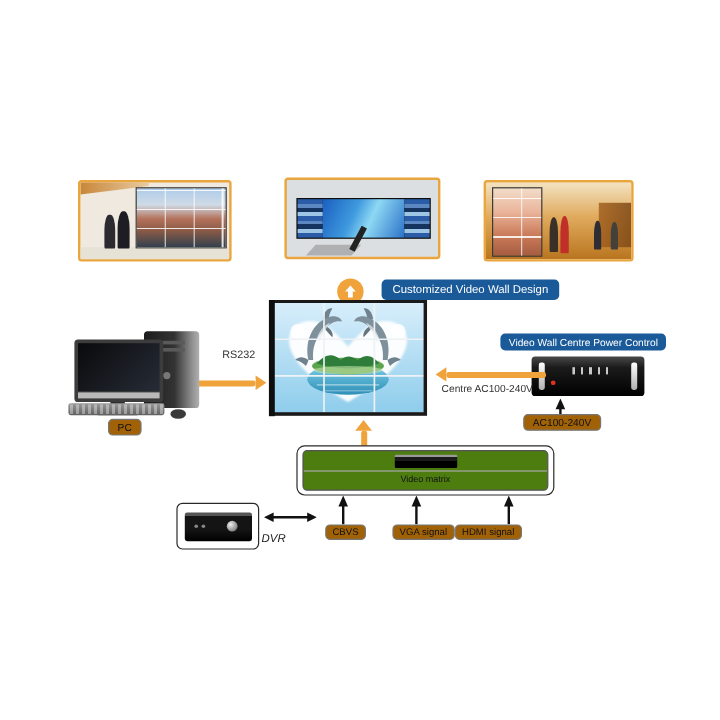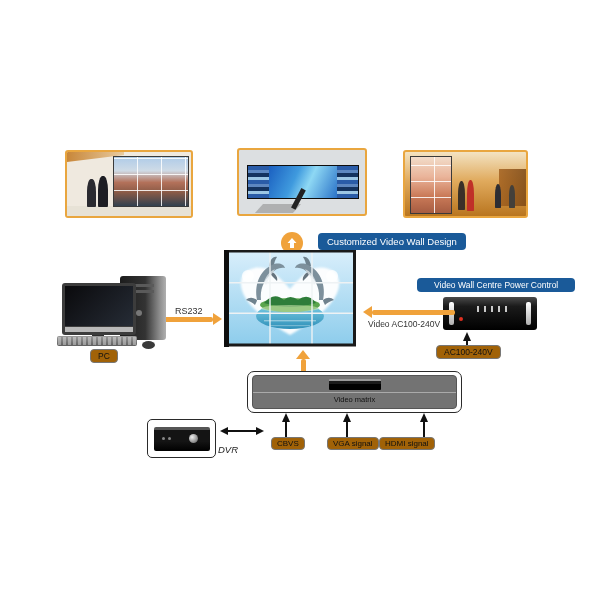--- a/index.html
+++ b/index.html
@@ -27,21 +27,21 @@
      background:repeating-linear-gradient(0deg,#2a5ca8 0 4px,#9cc6e4 4px 7px,#14335f 7px 11px,#5d87c0 11px 14px);}
   .p2-main{flex:1;height:100%;
      background:linear-gradient(115deg,#1a5fc0 0%,#3f9ade 38%,#8ed8f4 58%,#2a72c8 100%);}
   .p2-pole{position:absolute;left:45%;top:60%;width:4%;height:34%;background:#222;transform:rotate(28deg);}
   .p2-shadow{position:absolute;left:16%;bottom:2%;width:30%;height:14%;background:#777;opacity:.45;transform:skewX(-42deg);}
   .p3-shops{position:absolute;right:0;top:26%;width:22%;height:58%;background:linear-gradient(90deg,#a3611f,#7c4816);opacity:.85;}
 
   
   .pill{position:absolute;background:#1A5A99;color:#fff;border-radius:4px;white-space:nowrap;}
   .pill1{left:318px;top:233px;font-size:9.5px;line-height:17px;padding:0 9px;}
-  .pill2{left:417px;top:278px;font-size:8.5px;line-height:14px;padding:0 17px;}
+  .pill2{left:417px;top:278px;font-size:8.5px;line-height:14px;padding:0 7px;}
   .tag{position:absolute;background:#a16207;border:1.3px solid #777;border-radius:4px;color:#111;
        font-size:8.5px;line-height:12px;padding:0 7px;white-space:nowrap;}
   .tag-sm{font-size:8px;line-height:11px;padding:0 5px;}
   .small-text{position:absolute;font-size:9px;color:#333;white-space:nowrap;}
 
   
   .oarrow{position:absolute;display:flex;align-items:center;}
   .oarrow-v{position:absolute;display:flex;flex-direction:column;align-items:center;}
   .shaft{height:5px;background:#F0A23B;border-radius:2px;}
   .shaft-v{width:5px;background:#F0A23B;border-radius:2px;}
@@ -69,21 +69,21 @@
 
   .pcu{position:absolute;left:443px;top:297px;width:94px;height:33px;border-radius:3px;
        background:linear-gradient(180deg,#4a4a4a 0%,#1b1b1b 28%,#000 100%);}
   .pcu-handle{position:absolute;top:5px;width:5px;height:23px;border-radius:2px;background:linear-gradient(180deg,#fff,#b0b0b0);}
   .pcu-led{position:absolute;left:16px;bottom:9px;width:4px;height:4px;border-radius:50%;background:#e03020;}
   .pcu-ticks{position:absolute;left:34px;top:9px;width:34px;height:6px;
        background:repeating-linear-gradient(90deg,#c9c9c9 0 2px,transparent 2px 7px);}
 
   .matrix-outer{position:absolute;left:247px;top:371px;width:215px;height:42px;border:1.5px solid #2a2a2a;
        border-radius:7px;background:#fff;display:flex;gap:5px;padding:3px 4px;box-sizing:border-box;}
-  .matrix-box{flex:1;border:1.2px solid #555;border-radius:4px;background:#737373;overflow:hidden;
+  .matrix-box{flex:1;border:1.2px solid #555;border-radius:4px;background:#4d7c0f;overflow:hidden;
        display:flex;flex-direction:column;align-items:center;}
   .rackdev{width:52px;height:11px;margin-top:3px;border-radius:1px;
        background:linear-gradient(180deg,#999 0 2px,#1a1a1a 2px 5px,#000 5px 100%);}
   .mlabel{font-size:7.5px;line-height:13px;color:#111;width:100%;text-align:center;border-top:1px solid #aaa;margin-top:2px;}
 
   .dvr-box{position:absolute;left:147px;top:419px;width:67px;height:37px;border:1.5px solid #2a2a2a;
        border-radius:5px;background:#fff;display:flex;align-items:center;justify-content:center;}
   .dvr-dev{position:relative;width:56px;height:24px;border-radius:2px;
        background:linear-gradient(180deg,#555 0 3px,#141414 3px 60%,#000 100%);}
   .dvr-knob{position:absolute;right:12px;top:7px;width:9px;height:9px;border-radius:50%;
@@ -183,38 +183,38 @@
   <div class="monitor">
     <div class="screen"></div>
     <div class="mon-chin"></div>
   </div>
   <div class="mon-stand"></div>
   <div class="mon-base"></div>
   <div class="keyboard"></div>
   <div class="mouse"></div>
   <div class="tag" style="left:90px;top:349px;">PC</div>
 
-  <div class="small-text" style="left:175px;top:306px;width:48px;text-align:left;">RS232</div>
+  <div class="small-text" style="left:175px;top:290px;width:48px;text-align:center;">RS232</div>
   <div class="oarrow" style="left:157px;top:313px;">
     <div class="shaft" style="width:56px;"></div>
       <div class="head-r"></div>
   </div>
 
   <div class="pill pill2">Video Wall Centre Power Control</div>
   <div class="pcu">
     <div class="pcu-handle" style="left:6px;"></div>
     <div class="pcu-handle" style="right:6px;"></div>
     <div class="pcu-led"></div>
     <div class="pcu-ticks"></div>
   </div>
   <div class="oarrow" style="left:363px;top:306px;">
     <div class="head-l"></div>
       <div class="shaft" style="width:83px;"></div>
   </div>
-  <div class="small-text" style="left:368px;top:319px;font-size:8.5px;">Video AC100-240V</div>
+  <div class="small-text" style="left:368px;top:319px;font-size:8.5px;">Centre AC100-240V</div>
   <svg class="barrow" style="left:462px;top:332px;" width="10" height="25" viewBox="0 0 10 25">
     <line x1="5" y1="25" x2="5" y2="7" stroke="#111" stroke-width="2"></line>
     <polygon points="5,0 1,9 9,9" fill="#111"></polygon>
   </svg>
   <div class="tag" style="left:436px;top:345px;">AC100-240V</div>
 
   <div class="oarrow-v" style="left:296px;top:350px;">
     <div class="head-u"></div>
       <div class="shaft-v" style="height:31px;"></div>
   </div>

